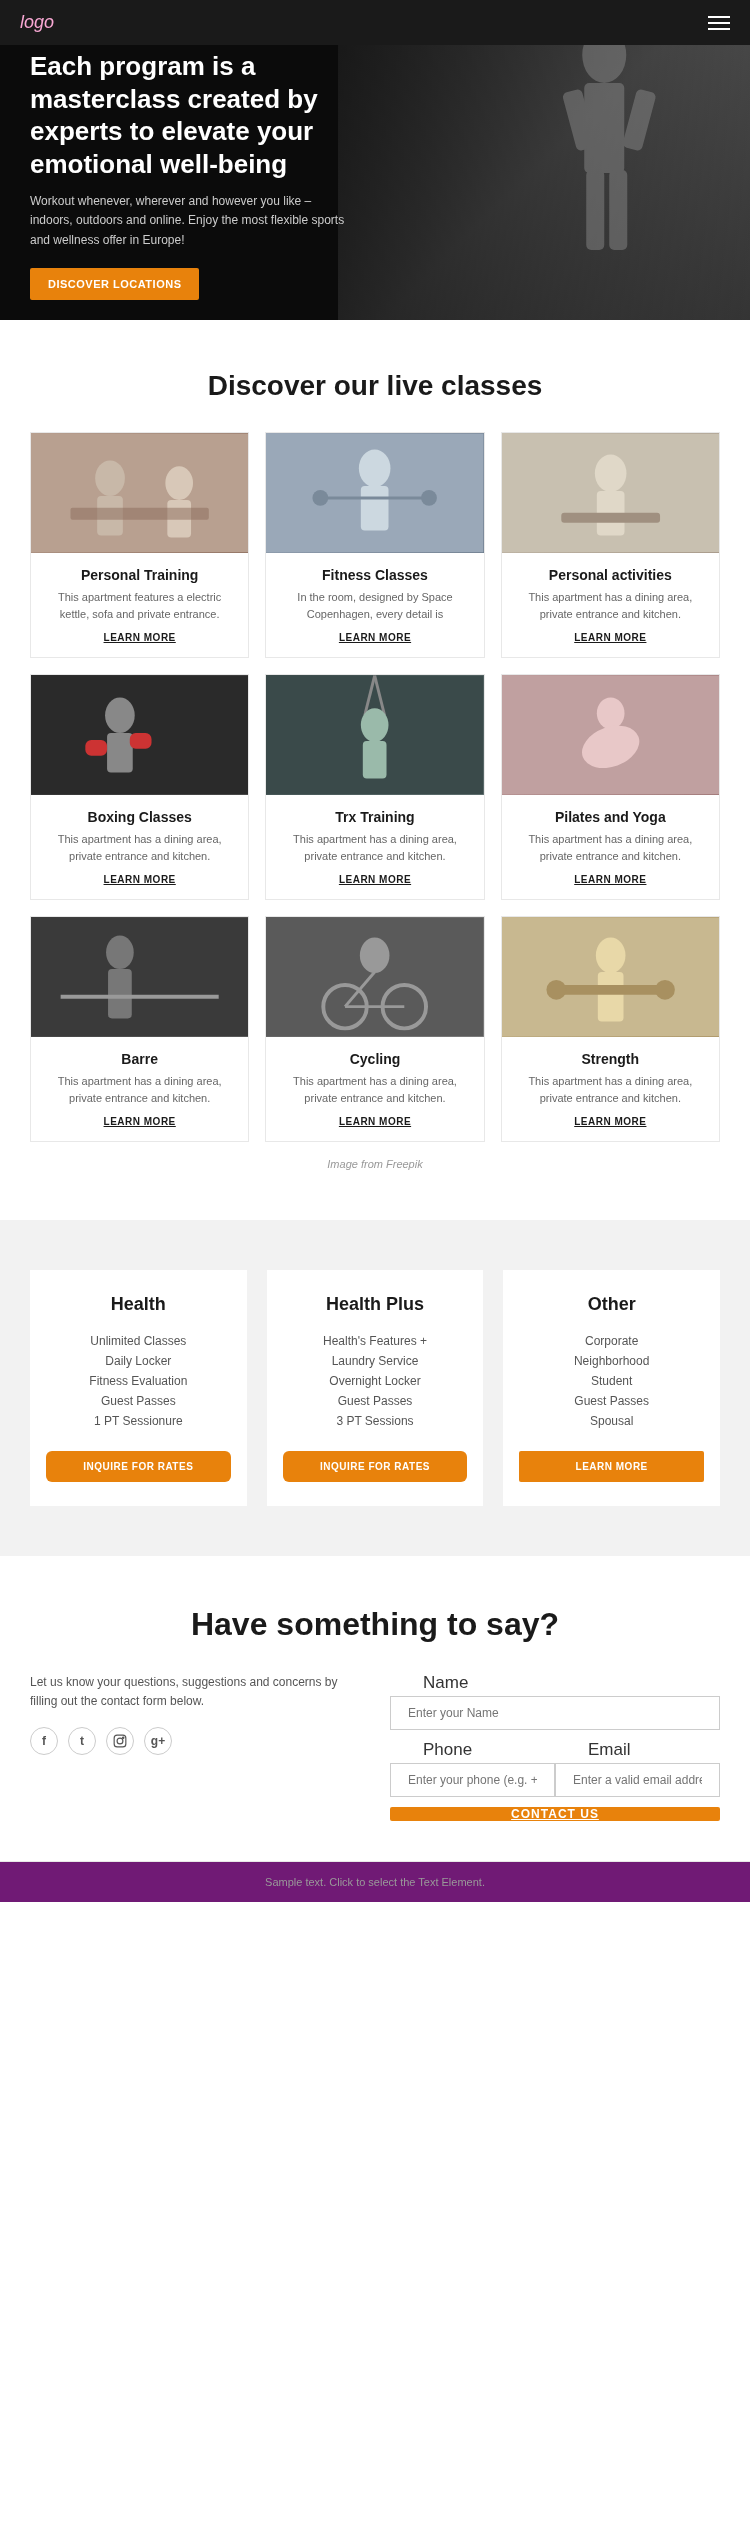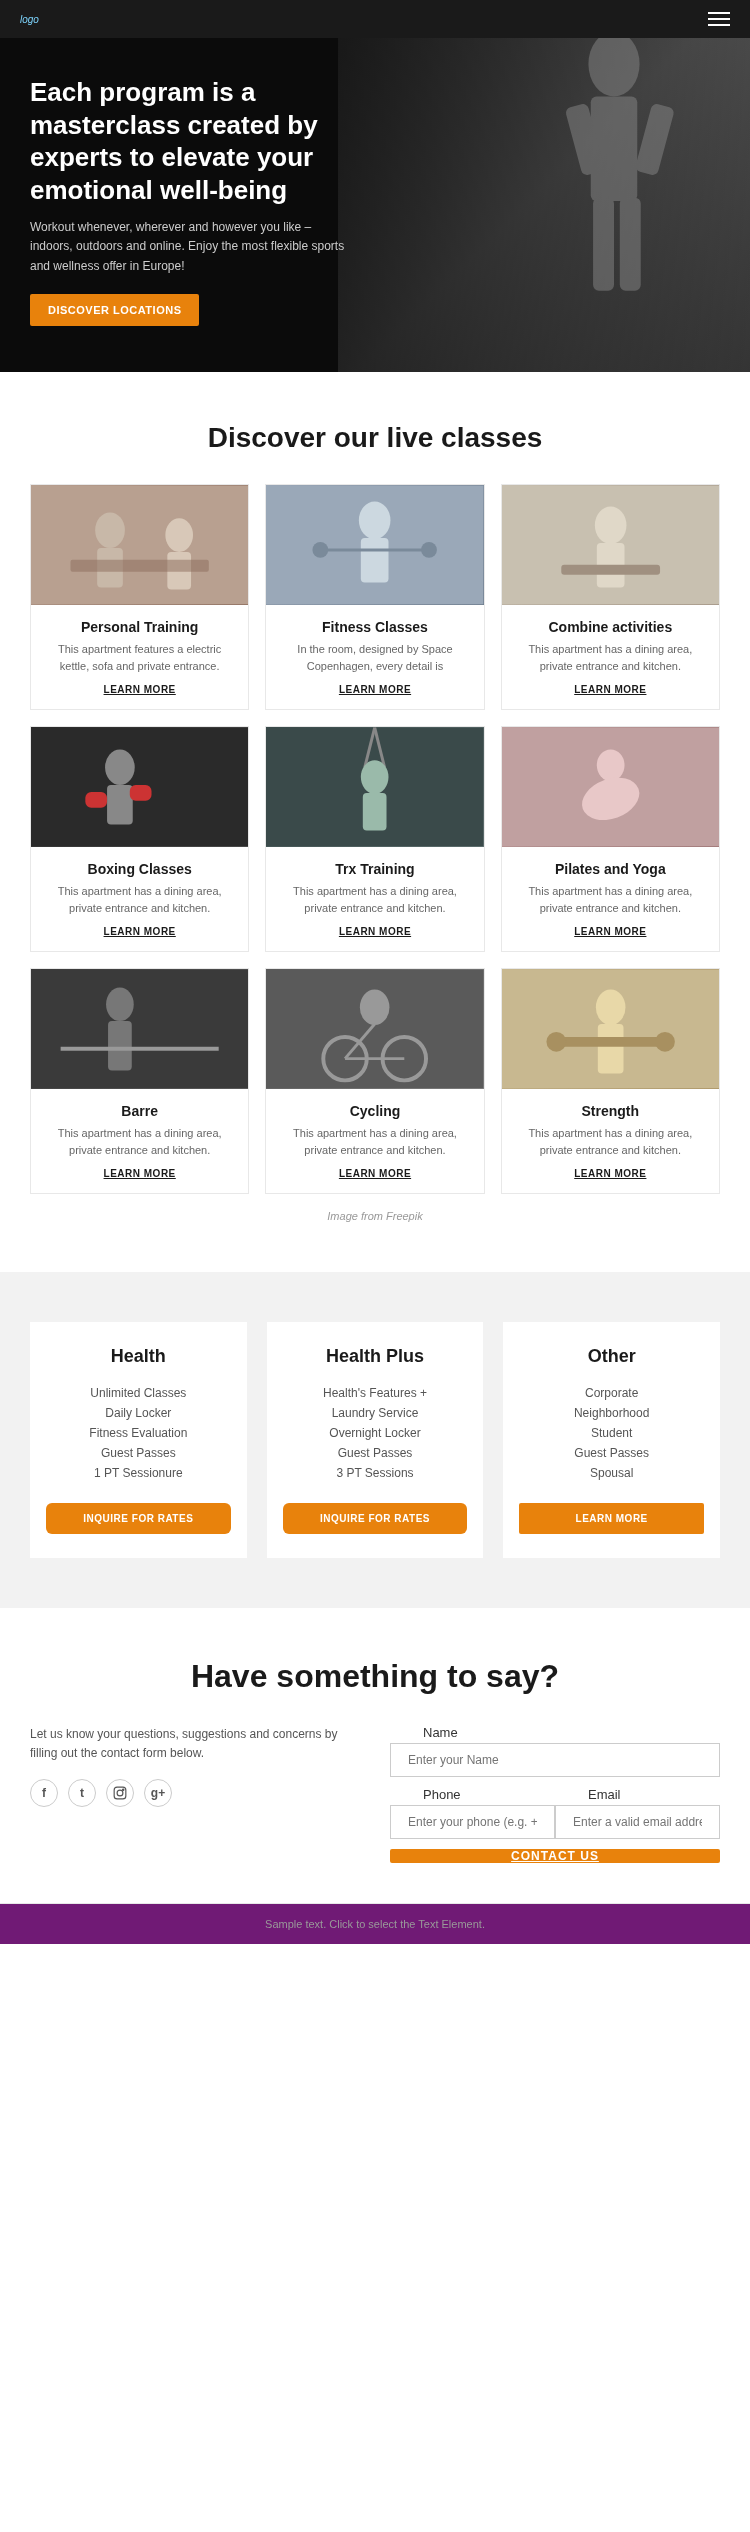--- a/index.html
+++ b/index.html
@@ -3,27 +3,27 @@
   <meta charset="utf-8">
   <style>
     * { margin: 0; padding: 0; box-sizing: border-box; }
     body { font-family: Arial, sans-serif; background: #fff; width: 750px; overflow-x: hidden; }
 
     
     .header {
       display: flex; justify-content: space-between; align-items: center;
       padding: 12px 20px; background: #1a1a1a; position: absolute; width: 100%; top: 0; z-index: 10;
     }
-    .logo { color: #7dd3fc; font-size: 10px; font-style: italic; }
+    .logo { color: #f9a8d4; font-size: 18px; font-style: italic; }
     .hamburger { display: flex; flex-direction: column; gap: 4px; cursor: pointer; }
     .hamburger span { display: block; width: 22px; height: 2px; background: #fff; }
 
     
     .hero {
-      position: relative; width: 100%; height: 372px;
+      position: relative; width: 100%; height: 320px;
       background: linear-gradient(to right, rgba(0,0,0,0.75) 55%, rgba(0,0,0,0.3) 100%), #2a2a2a;
       display: flex; align-items: center; padding: 60px 30px 30px 30px;
     }
     .hero-bg {
       position: absolute; right: 0; top: 0; width: 55%; height: 100%;
       background: linear-gradient(135deg, #3a3a3a 0%, #555 50%, #3a3a3a 100%);
       overflow: hidden;
     }
     .hero-bg-overlay {
       position: absolute; inset: 0;
@@ -82,21 +82,21 @@
     .contact-grid { display: grid; grid-template-columns: 1fr 1fr; gap: 30px; }
     .contact-left { }
     .contact-left-text { font-size: 12px; color: #555; line-height: 1.6; margin-bottom: 16px; }
     .social-icons { display: flex; gap: 10px; align-items: center; }
     .social-icon {
       width: 28px; height: 28px; border-radius: 50%; border: 1px solid #ccc;
       display: flex; align-items: center; justify-content: center;
       font-size: 12px; color: #555; cursor: pointer; font-weight: 700;
     }
     .contact-form { display: flex; flex-direction: column; gap: 10px; }
-    .form-label { font-size: 13px; color: #333; margin-bottom: 3px; display: block; padding-left: 33px; }
+    .form-label { font-size: 17px; color: #333; margin-bottom: 3px; display: block; padding-left: 33px; }
     .form-input {
       width: 100%; border: 1px solid #ccc; padding: 9px 17px;
       font-size: 12px; color: #333; outline: none; background: #fff;
     }
     .form-row { display: grid; grid-template-columns: 1fr 1fr; }
     .btn-contact-us {
       background: #e8820c; color: #fff; border: none; padding: 0;
       font-size: 12px; font-weight: 700; cursor: pointer; text-transform: uppercase; letter-spacing: 1px;
       border-radius: 2px; width: 100%; text-decoration: underline;
     }
@@ -189,21 +189,21 @@
     <div class="card">
       <div class="card-img img-combine">
         <svg viewBox="0 0 220 120" xmlns="http://www.w3.org/2000/svg">
           <rect width="220" height="120" fill="#c8c0b0"></rect>
           <ellipse cx="110" cy="40" rx="16" ry="19" fill="#e0d8c8"></ellipse>
           <rect x="96" y="58" width="28" height="45" rx="4" fill="#e0d8c8"></rect>
           <rect x="60" y="80" width="100" height="10" rx="3" fill="#a09080"></rect>
         </svg>
       </div>
       <div class="card-body">
-        <div class="card-title">Combine activities</div>
+        <div class="card-title">Personal activities</div>
         <div class="card-text">This apartment has a dining area, private entrance and kitchen.</div>
         <span class="learn-more">LEARN MORE</span>
       </div>
     </div>
 
     <div class="card">
       <div class="card-img img-boxing">
         <svg viewBox="0 0 220 120" xmlns="http://www.w3.org/2000/svg">
           <rect width="220" height="120" fill="#2a2a2a"></rect>
           <ellipse cx="90" cy="40" rx="15" ry="18" fill="#888"></ellipse>

